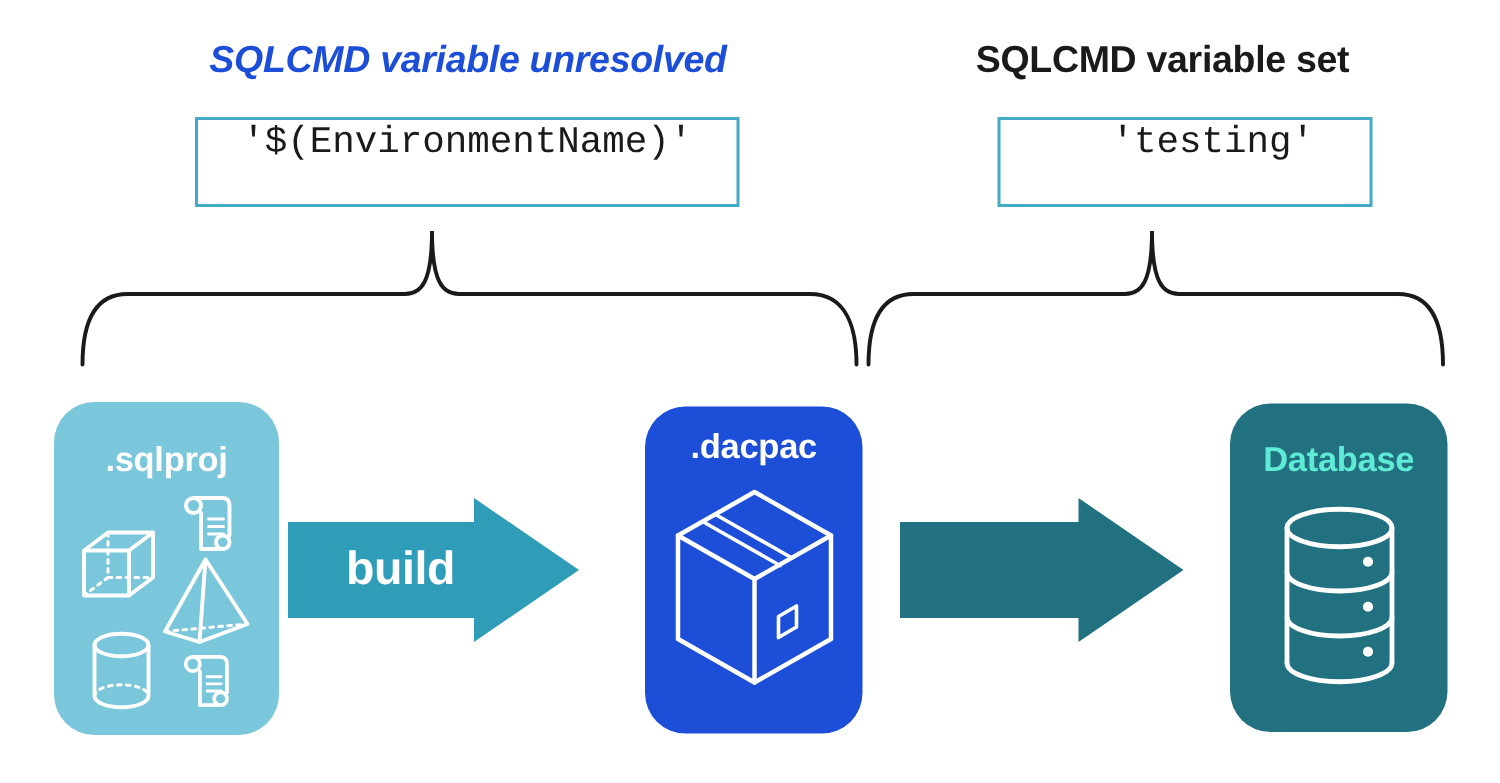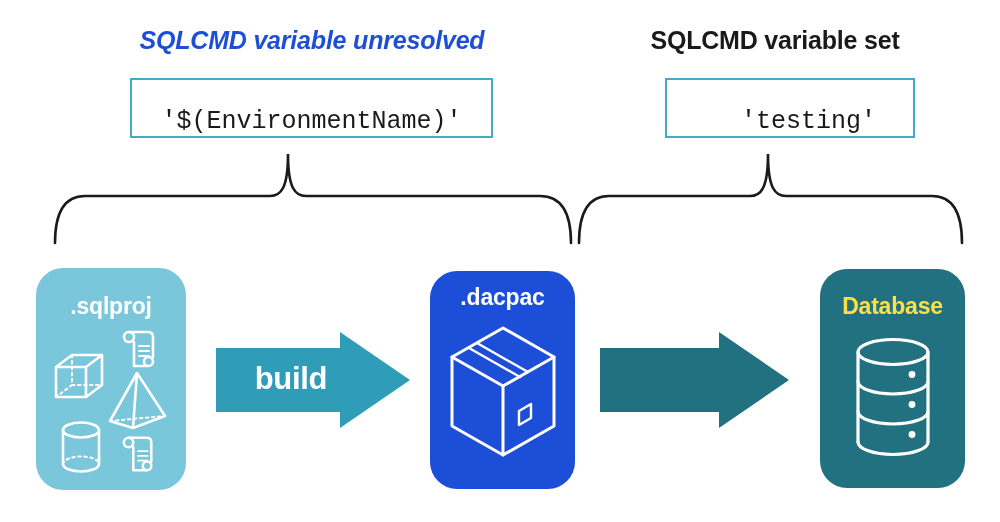--- a/index.html
+++ b/index.html
@@ -27,21 +27,21 @@
   #heading-right { left: 575px; width: 400px; }
 
   
   .codebox {
     position: absolute;
     top: 78px;
     height: 60px;
     border: 2.5px solid;
     background: #ffffff;
     display: flex;
-    align-items: flex-end;
+    align-items: flex-start;
     justify-content: center;
   }
   #codebox-left  { left: 130px; width: 363px; }
   #codebox-right { left: 665px; width: 250px; }
   .code {
     font-family: "Liberation Mono", "DejaVu Sans Mono", monospace;
     font-size: 25px;
     white-space: pre;
   }
 
@@ -66,21 +66,21 @@
     letter-spacing: -0.2px;
     white-space: nowrap;
   }
   .node-icon { display: block; }
   #node-sqlproj  .node-icon { margin-top: 7px;  }
   #node-dacpac   .node-icon { margin-top: 14px; }
   #node-database .node-icon { margin-top: 16px; }
 
   
   .arrow-wrap { position: absolute; top: 330px; height: 100px; }
-  #arrow-build  { left: 216px; width: 196px; }
+  #arrow-build  { left: 192px; width: 196px; }
   #arrow-deploy { left: 600px; width: 191px; }
   .arrow-wrap svg { position: absolute; left: 0; top: 0; }
   .arrow-label {
     position: absolute;
     top: 0;
     height: 100px;
     line-height: 98px;
     text-align: center;
     font-size: 31px;
     font-weight: 700;
@@ -163,21 +163,21 @@
     </svg>
   </div>
 
   <div class="arrow-wrap" id="arrow-deploy">
     <svg width="191" height="100" viewBox="0 0 191 100">
       <polygon points="0,18 119,18 119,2 189,50 119,98 119,82 0,82" style="fill: rgb(34, 113, 128);"></polygon>
     </svg>
   </div>
 
   <div class="node" id="node-database" style="background-color: rgb(34, 113, 128);">
-    <div class="node-label" style="color: #fde047; margin-top: 24px;">Database</div>
+    <div class="node-label" style="color: #5eead4; margin-top: 24px;">Database</div>
     <svg class="node-icon" width="96" height="122" viewBox="0 0 96 122" fill="none" stroke="#FFFFFF" stroke-width="3.2" stroke-linecap="round" stroke-linejoin="round">
       <ellipse cx="48" cy="16" rx="35" ry="12.5"></ellipse>
       <path d="M13 16 V106 M83 16 V106"></path>
       <path d="M13 106 A35 12.5 0 0 0 83 106"></path>
       <path d="M13 45.5 A35 12.5 0 0 0 83 45.5"></path>
       <path d="M13 75.5 A35 12.5 0 0 0 83 75.5"></path>
       <circle cx="67" cy="38.5" r="3.4" fill="#FFFFFF" stroke="none"></circle>
       <circle cx="67" cy="68.5" r="3.4" fill="#FFFFFF" stroke="none"></circle>
       <circle cx="67" cy="98.5" r="3.4" fill="#FFFFFF" stroke="none"></circle>
     </svg>

